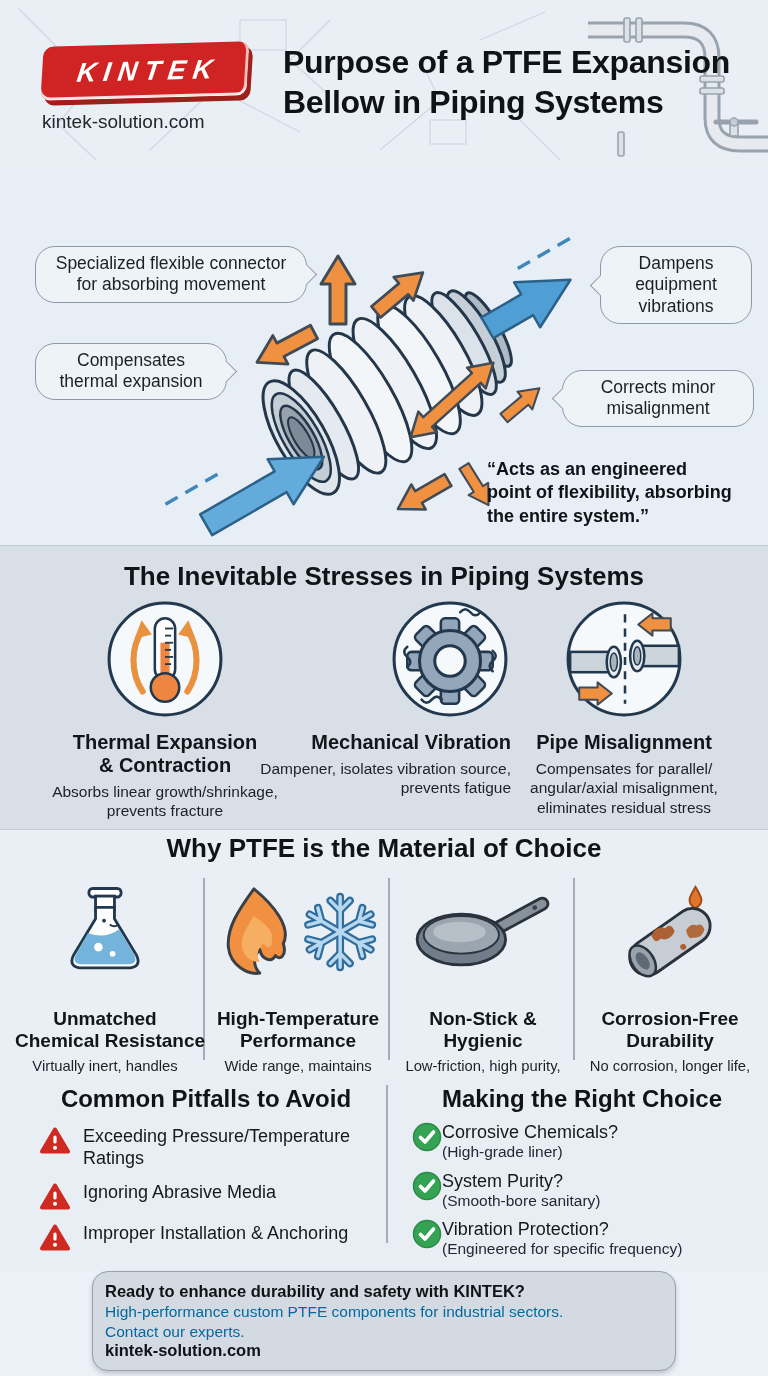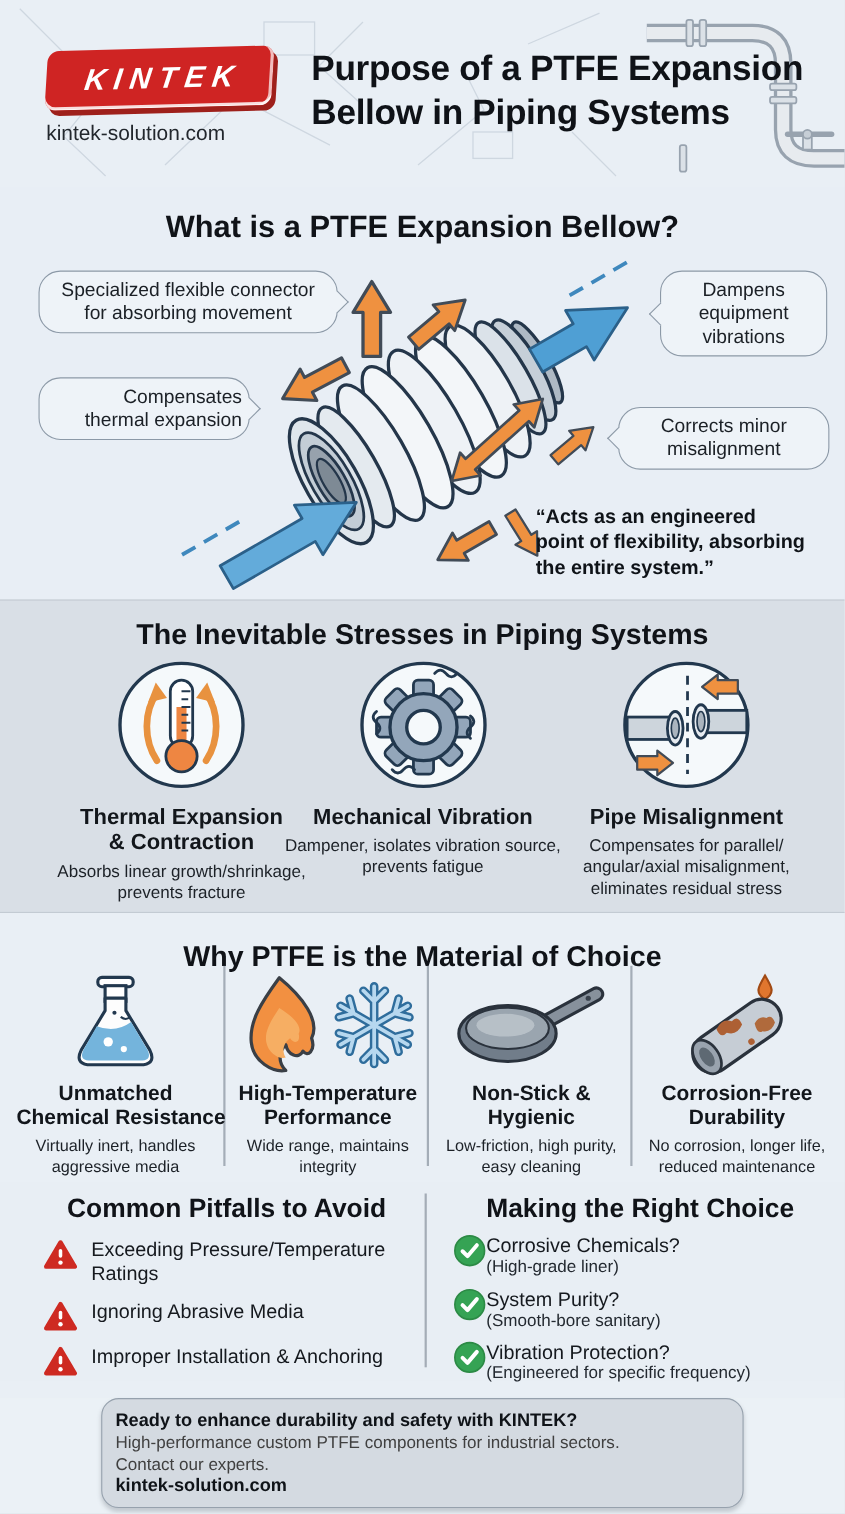--- a/index.html
+++ b/index.html
@@ -24,61 +24,61 @@
   .sw-title{padding-top:20px;text-align:center;font-size:28px;font-weight:700;color:#101318;}
   .diagram{position:absolute;left:152px;top:58px;}
   .bubble{position:absolute;background:#eef3f8;border:1.5px solid #8c99a7;border-radius:20px;
           text-align:center;padding:6px 6px;font-size:17.5px;line-height:1.22;color:#1b2026;}
   .bline{display:block;white-space:nowrap;}
   .tail{position:absolute;width:14px;height:14px;background:#eef3f8;transform:rotate(45deg);}
   .tail-r{right:-8px;top:50%;margin-top:-7px;border-right:1.5px solid #8c99a7;border-top:1.5px solid #8c99a7;}
   .tail-l{left:-8px;top:50%;margin-top:-7px;border-left:1.5px solid #8c99a7;border-bottom:1.5px solid #8c99a7;}
   .b1{left:35px;top:76px;width:258px;}
   .b2{left:600px;top:76px;width:138px;}
-  .b3{left:35px;top:173px;width:178px;text-align:right;}
+  .b3{left:35px;top:173px;width:178px;}
   .b4{left:562px;top:200px;width:178px;}
   .quote{position:absolute;left:487px;top:288px;width:262px;text-align:left;font-weight:700;font-size:18px;line-height:1.3;color:#0f1318;}
 
   
   .sec-stress{position:relative;height:285px;box-sizing:border-box;background:var(--band_bg,#d9dfe6);
               border-top:1px solid #c3cbd3;border-bottom:1px solid #c3cbd3;}
   .ss-title{padding-top:15px;text-align:center;font-size:26px;font-weight:700;color:#101318;}
   .ss-col{position:absolute;top:52px;text-align:center;}
-  .ss-c1{left:40px;width:250px;} .ss-c2{left:258px;width:253px;} .ss-c3{left:500px;width:248px;}
+  .ss-c1{left:40px;width:250px;} .ss-c2{left:258px;width:253px;text-align:right;} .ss-c3{left:500px;width:248px;}
   .ss-name{margin-top:7px;font-size:20px;font-weight:700;line-height:1.15;color:#12161b;}
   .ss-desc{margin-top:5px;font-size:15.5px;line-height:1.25;color:#1c2127;}
 
   
   .sec-ptfe{position:relative;height:245px;background:#e9eff5;}
-  .pt-title{padding-top:24px;text-align:center;font-size:26px;font-weight:700;color:#101318;}
+  .pt-title{padding-top:3px;text-align:center;font-size:26px;font-weight:700;color:#101318;}
   .pt-col{position:absolute;top:50px;text-align:center;}
   .pt-c1{left:15px;width:180px;} .pt-c2{left:210px;width:176px;} .pt-c3{left:393px;width:180px;} .pt-c4{left:585px;width:170px;}
   .pt-icon{height:104px;display:flex;align-items:center;justify-content:center;}
-  .pt-name{font-size:19px;font-weight:700;line-height:1.18;color:#12161b;}
+  .pt-name{font-size:19px;font-weight:700;line-height:1.18;color:#12161b;margin-top:24px;}
   .pt-desc{margin-top:4px;font-size:14.8px;line-height:1.27;color:#1c2127;}
   .pt-div{position:absolute;top:48px;height:182px;width:2px;background:#6b7684;opacity:.55;}
 
   
   .sec-bottom{position:relative;height:180px;background:#e8eef4;}
   .sb-title{font-size:24px;font-weight:700;text-align:center;color:#101318;}
   .cp{position:absolute;left:40px;top:10px;width:332px;}
   .mc{position:absolute;left:412px;top:10px;width:340px;}
   .cp-item{display:flex;gap:13px;margin-top:13px;align-items:flex-start;font-size:18px;font-weight:500;line-height:1.2;color:#15191e;}
   .cp-item svg{flex:0 0 auto;margin-top:1px;}
   .mc-item{display:flex;margin-top:9px;align-items:flex-start;}
   .mc-q{font-size:18px;font-weight:500;line-height:1.12;color:#15191e;}
   .mc-a{font-size:15.5px;line-height:1.25;color:#232930;}
   .sb-div{position:absolute;left:386px;top:10px;height:158px;width:2px;background:#6b7684;opacity:.55;}
 
   
   .sec-cta{position:relative;height:121px;background:#ebf1f6;}
   .cta{margin:16px auto 0;width:584px;box-sizing:border-box;background:#d4dae1;border:1.5px solid #96a1ad;
        border-radius:16px;padding:10px 12px;text-align:left;box-shadow:0 3px 4px rgba(70,80,92,.25);}
   .cta-l1,.cta-l4{font-size:16.5px;font-weight:700;color:#0f1318;}
-  .cta-l2,.cta-l3{font-size:15.5px;margin-top:2px;color:#404040;}
+  .cta-l2,.cta-l3{font-size:15.5px;margin-top:2px;color:#0369a1;}
 </style>
 </head>
 <body>
 
 <div class="page">
 
   <div class="hdr">
     <svg class="blueprint" width="768" height="170">
       <g stroke="#b9c4d0" stroke-width="1.2" fill="none" opacity="0.55">
         <path d="M18,8 L92,82 L58,124 L96,160"></path>
@@ -115,21 +115,20 @@
       </div>
       <div class="site">kintek-solution.com</div>
     </div>
     <div class="hdr-title">
       <span class="bline">Purpose of a PTFE Expansion</span>
       <span class="bline">Bellow in Piping Systems</span>
     </div>
   </div>
 
   <div class="sec-what">
-    <div class="sw-title">What is a PTFE Expansion Bellow?</div>
 
     <svg class="diagram" width="470" height="310" viewBox="0 0 470 310">
       <defs>
         <path id="d-arrS" d="M0,-8 L40,-8 L40,-17 L68,0 L40,17 L40,8 L0,8 Z"></path>
         <path id="d-arrD" d="M-68,0 L-40,-17 L-40,-8 L40,-8 L40,-17 L68,0 L40,17 L40,8 L-40,8 L-40,17 Z"></path>
       </defs>
       <g transform="rotate(-30 235 160)">
         <line x1="-15" y1="150" x2="52" y2="150" stroke="#3f88bd" stroke-width="3.5" stroke-dasharray="14 9"></line>
         <line x1="408" y1="122" x2="470" y2="122" stroke="#3f88bd" stroke-width="3.5" stroke-dasharray="14 9"></line>
         <g stroke="#24364a" stroke-width="3">

